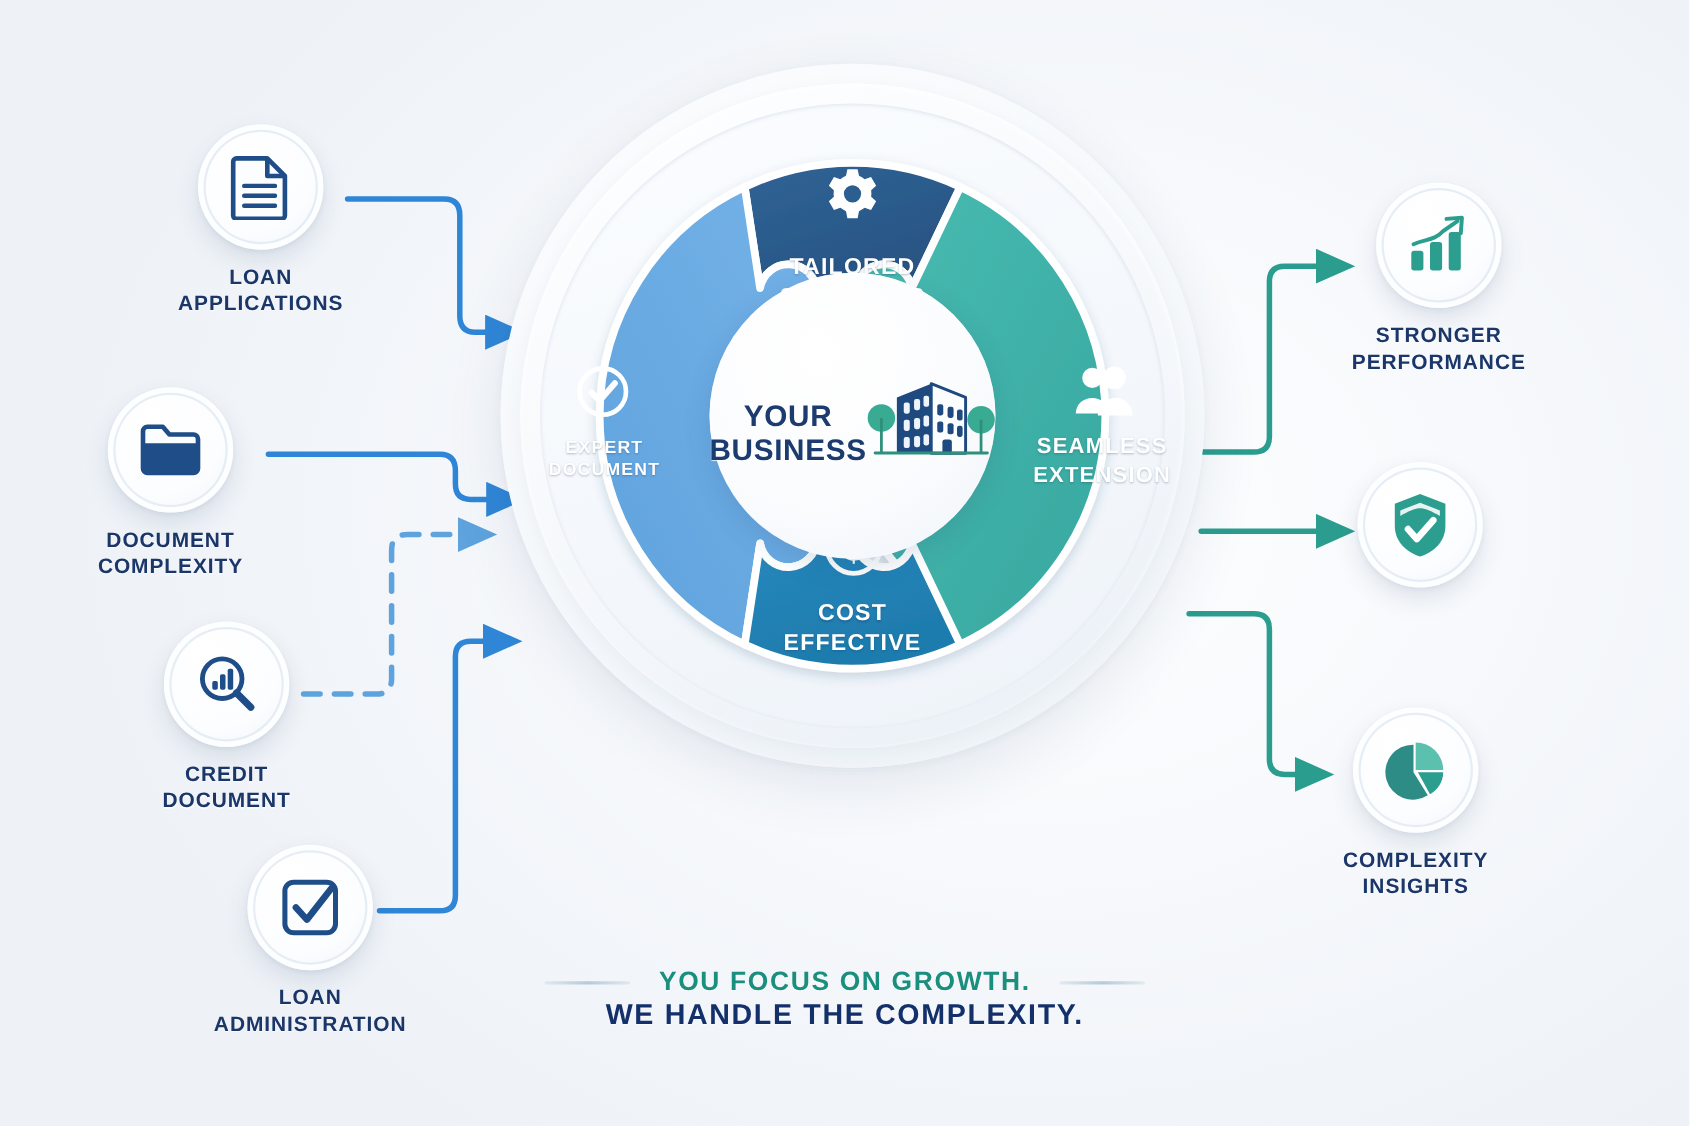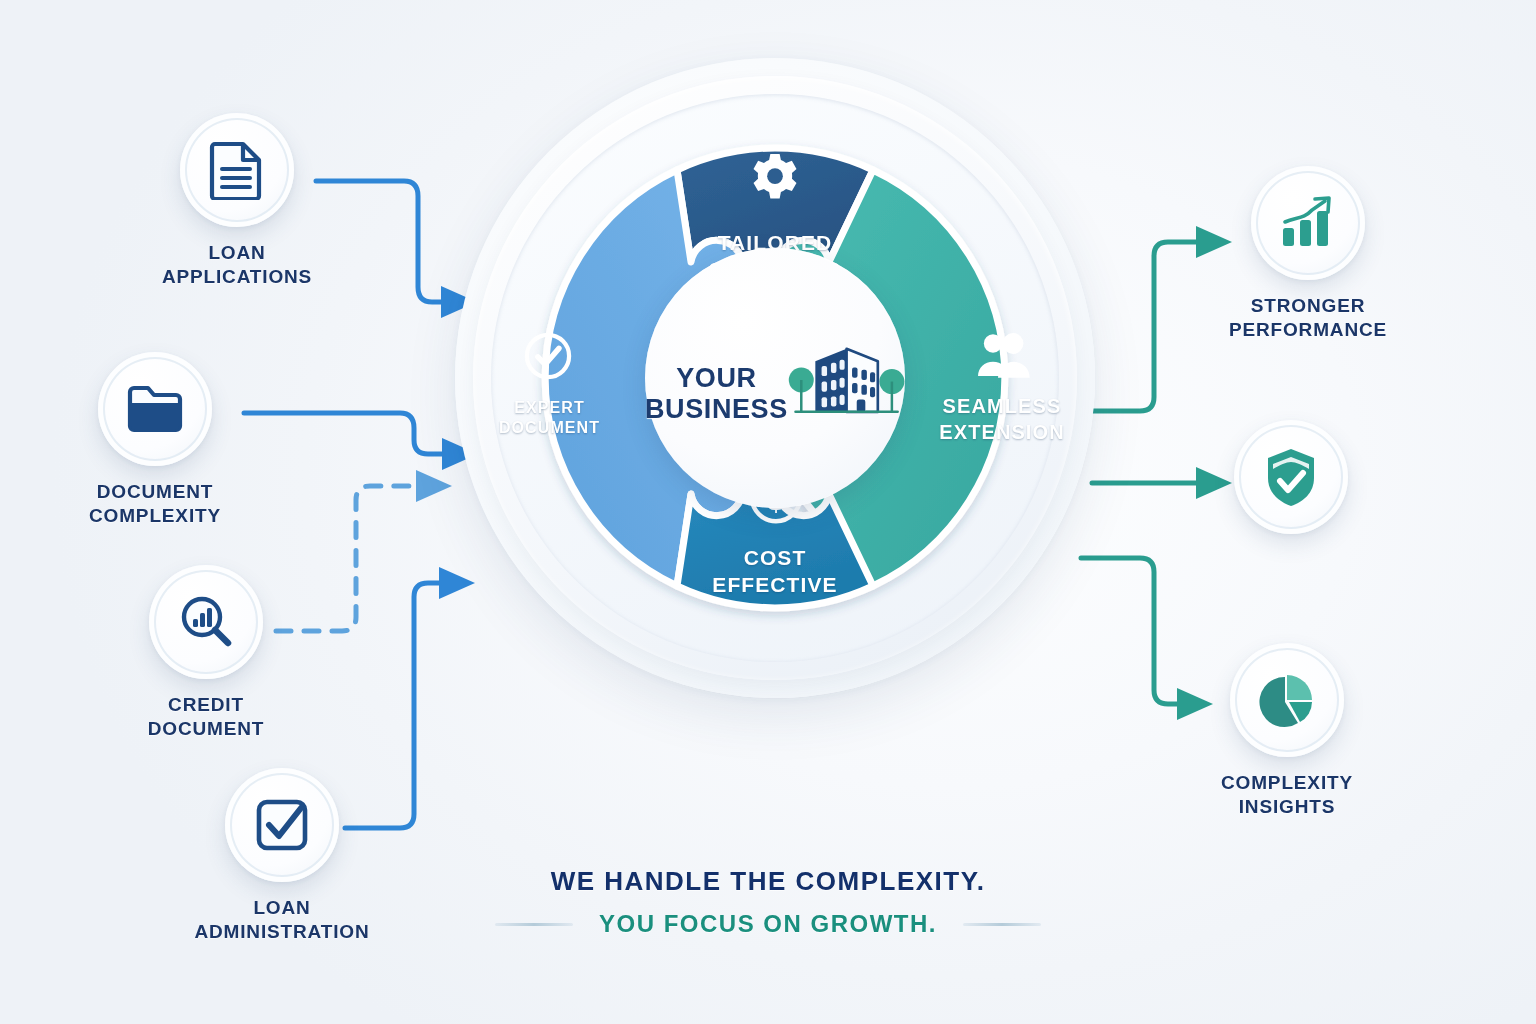--- a/index.html
+++ b/index.html
@@ -468,21 +468,21 @@
         <path d="M27 31 L40 52 A25 25 0 1 1 27 6 Z" fill="#2d8c85"></path>
       </svg>
     </div>
     <div class="node-label">
       <div>COMPLEXITY</div>
       <div>INSIGHTS</div>
     </div>
   </div>
 
   <div id="tagline">
-    <div id="tagline-line1">WE HANDLE THE COMPLEXITY.</div>
     <div id="tagline-row">
       <span class="deco-rule"></span>
       <span id="tagline-line2">YOU FOCUS ON GROWTH.</span>
       <span class="deco-rule"></span>
     </div>
+    <div id="tagline-line1">WE HANDLE THE COMPLEXITY.</div>
   </div>
 
 </div>
 
 </body></html>

